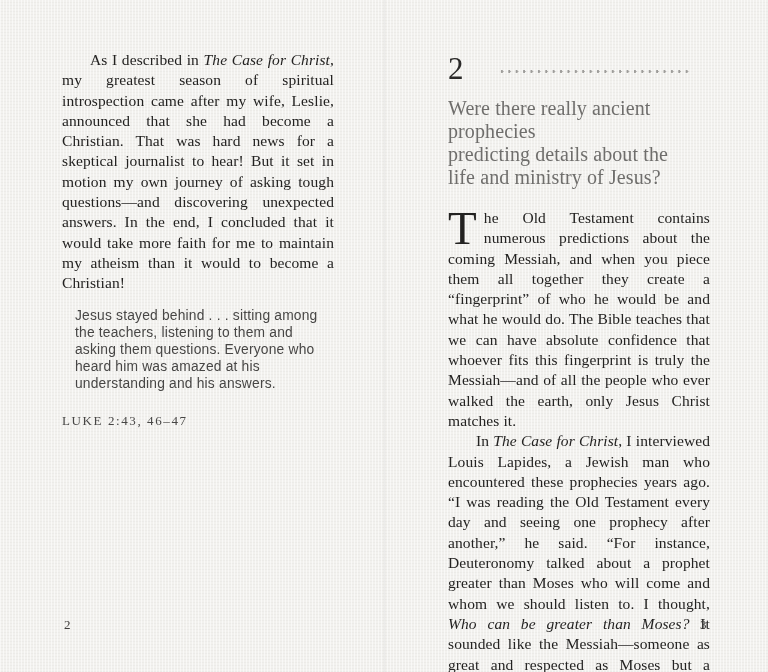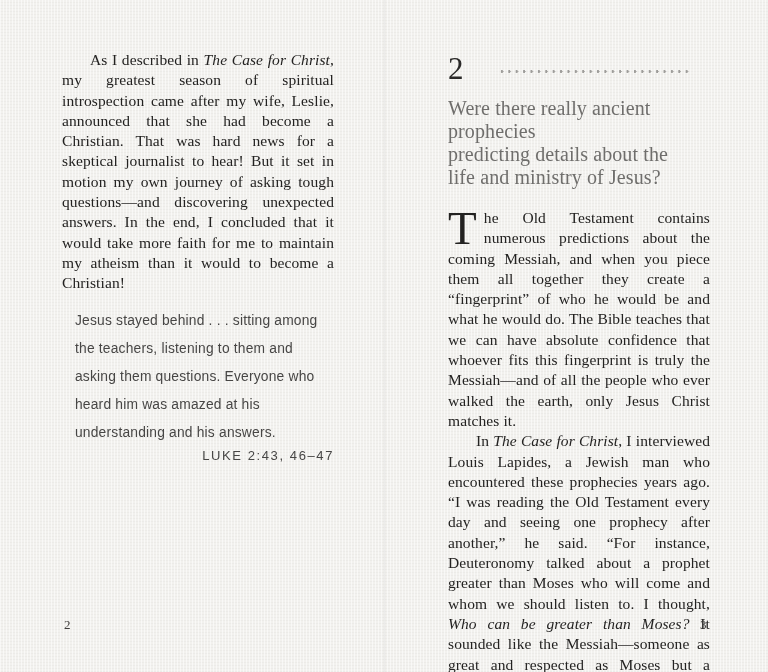--- a/index.html
+++ b/index.html
@@ -54,28 +54,27 @@
   }
   .body-para.indent { text-indent: 28px; }
   .it { font-style: italic; }
 
   .block-quote {
     margin-top: 13px;
     margin-left: 13px;
     width: 252px;
     font-family: "Liberation Sans", sans-serif;
     font-size: 13.8px;
-    line-height: 28px;
+    line-height: 17px;
     color: #474645;
     letter-spacing: 0.2px;
   }
   .quote-citation {
-    margin-top: 1px;
-    text-align: right;
-    font-family: Liberation Sans, sans-serif;
+    margin-top: 21px;
+    font-family: Liberation Serif, serif;
     font-size: 13px;
     letter-spacing: 1.6px;
     color: #474645;
   }
 
   .folio {
     position: absolute;
     top: 617px;
     font-size: 13px;
     color: #3d3c3b;

